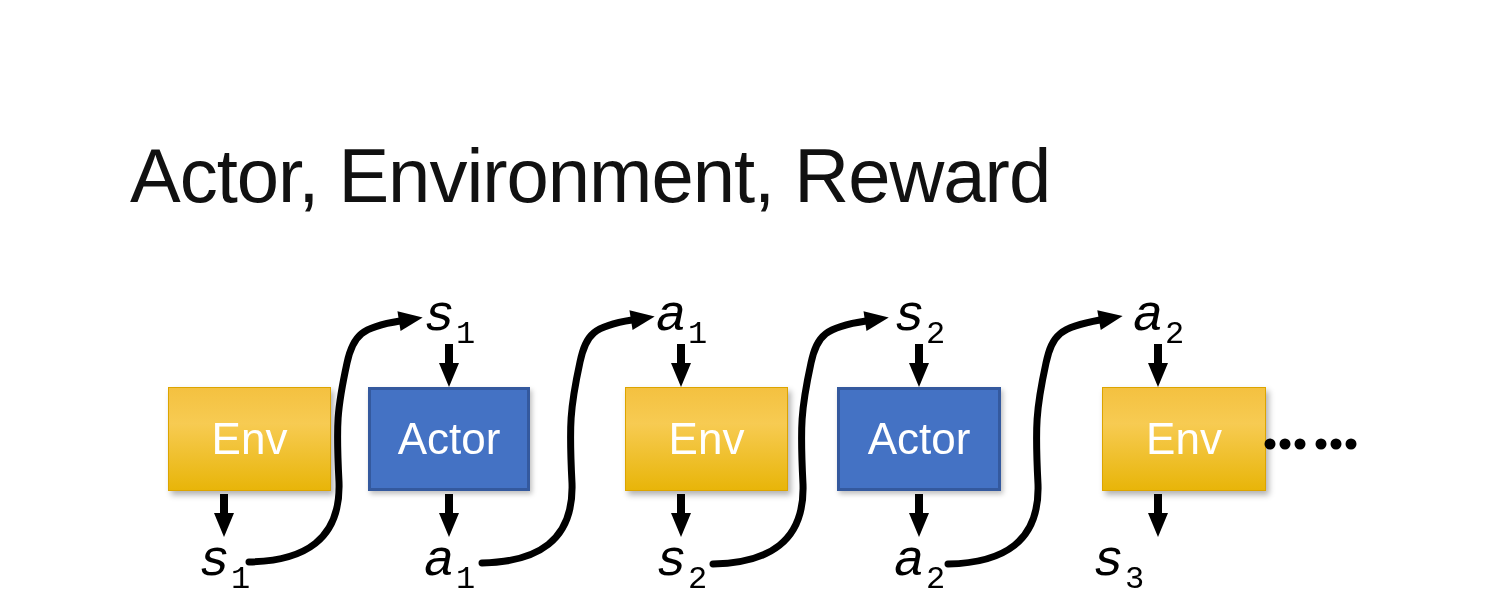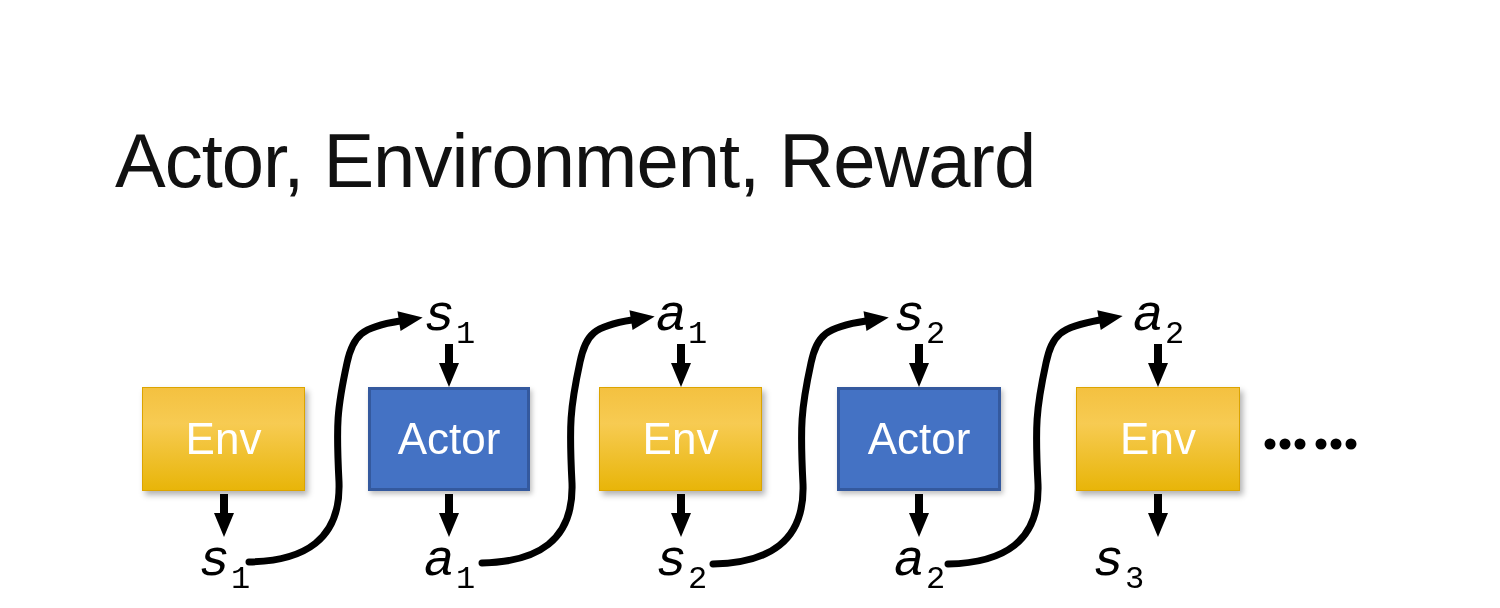--- a/index.html
+++ b/index.html
@@ -8,21 +8,21 @@
     width: 1500px;
     height: 608px;
     background: var(--background, #fff);
     overflow: hidden;
     font-family: "Liberation Sans", sans-serif;
   }
   .slide-title {
     position: absolute;
     left: 114px;
     top: 116px;
-    margin: 1px;
+    margin: 16px;
     font-family: "Liberation Sans", "DejaVu Sans", sans-serif;
     font-size: 76px;
     font-weight: 300;
     letter-spacing: -1px;
     color: var(--title, #111);
     white-space: nowrap;
   }
   .node {
     position: absolute;
     top: 387px;
@@ -38,20 +38,21 @@
     font-weight: 400;
     line-height: 1;
   }
   .node.env {
     background: linear-gradient(180deg,
       var(--env_top, #F4C140) 0%,
       var(--env_mid, #F7CB52) 35%,
       var(--env_bottom, #E8B509) 100%);
     border: 1px solid var(--env_border, #DCA400);
     box-shadow: 3px 4px 6px rgba(0,0,0,0.30);
+    margin-left: 26px;
   }
   .node.actor {
     background: var(--actor_fill, #4472C4);
     border: 3px solid var(--actor_border, #34599E);
     box-shadow: 2px 3px 5px rgba(0,0,0,0.25);
   }
   .mlabel {
     position: absolute;
     transform: translateX(-50%);
     font-family: Liberation Mono, monospace;

